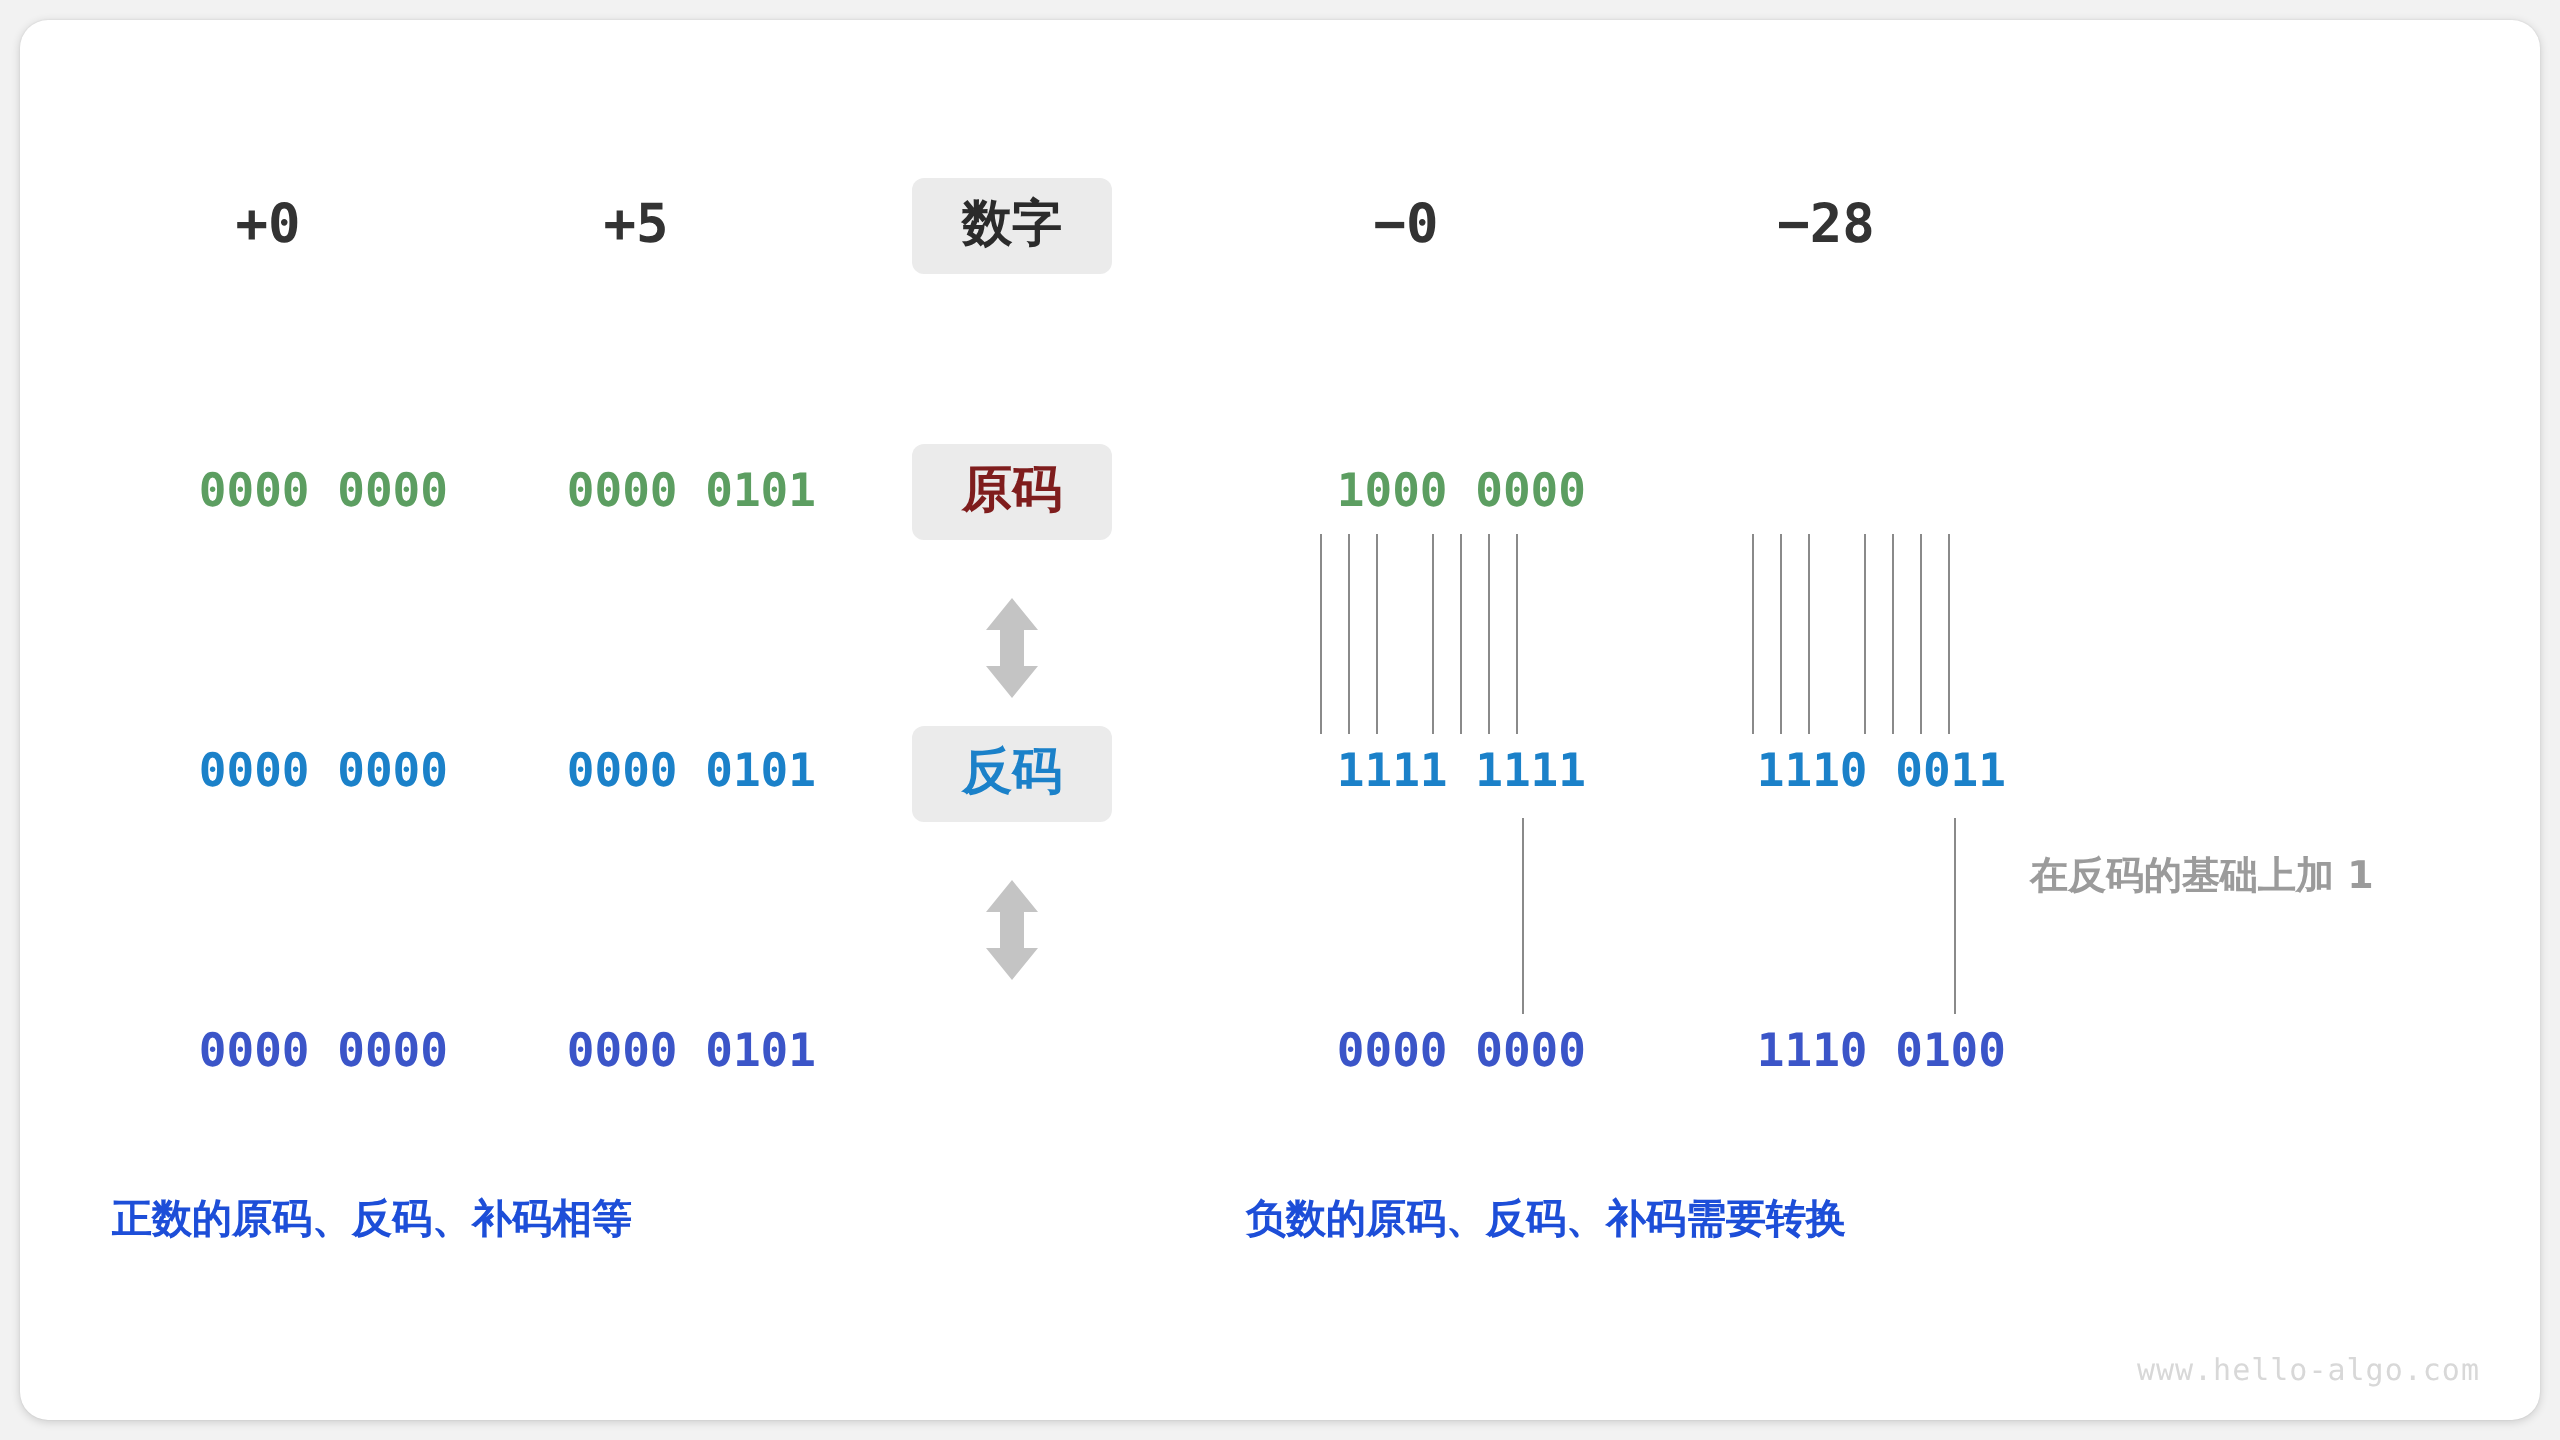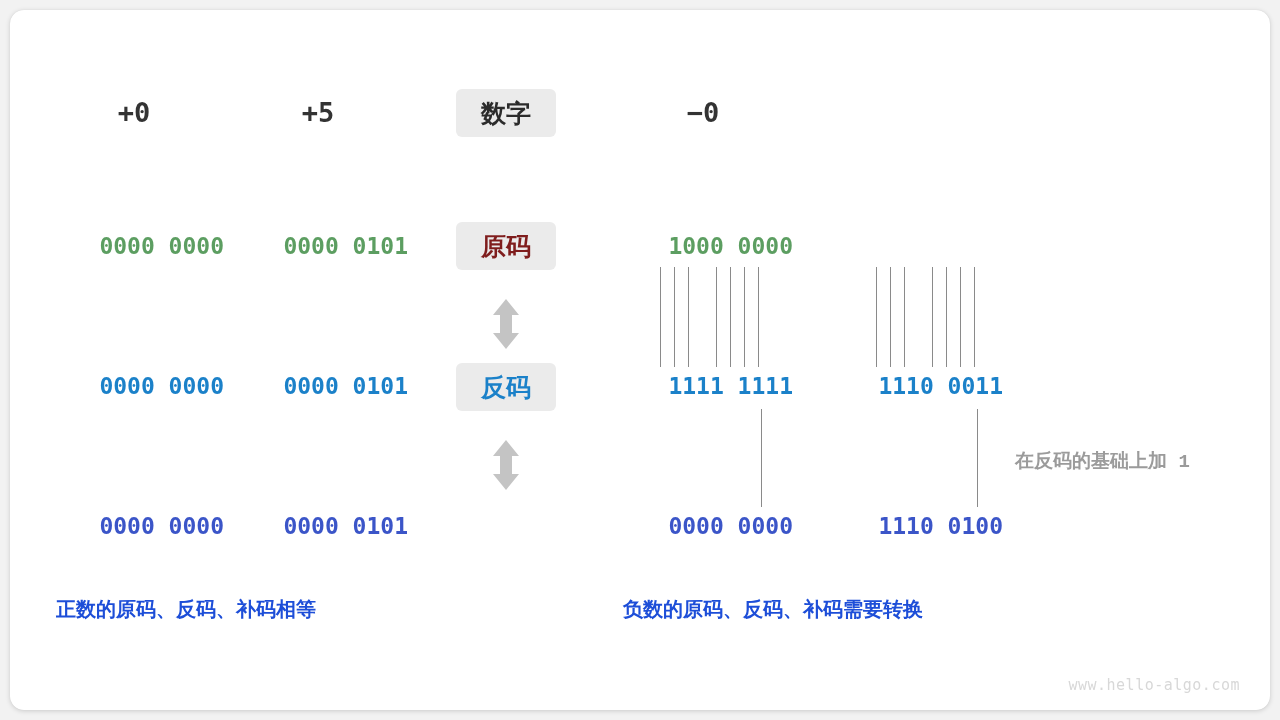--- a/index.html
+++ b/index.html
@@ -65,21 +65,21 @@
   
   .pill {
     position: absolute;
     left: 446px;
     width: 100px;
     height: 48px;
     line-height: 48px;
     text-align: center;
     background: #ebebeb;
     border-radius: 6px;
-    font-family: Liberation Sans, sans-serif;
+    font-family: Liberation Serif, serif;
     font-size: 25px;
     font-weight: bold;
   }
   .pill.dark  { color: #2b2b2b; }
   .pill.green { color: #7f1d1d; }
   .pill.blue  { color: #1b81c9; }
   .pill.navy  { color: #3b55c8; }
 
   
   .dbl-arrow {
@@ -136,20 +136,21 @@
   <div id="card">
 
     <div class="col-head" style="left:34px;  width:180px;">+0</div>
 
     <div class="col-head" style="left:218px; width:180px;">+5</div>
 
     <div class="pill dark" style="top:79px;">数字</div>
 
     <div class="col-head" style="left:603px; width:180px;">−0</div>
 
+    <div class="col-head" style="left:813px; width:180px;">−28</div>
 
     <div class="bin green" style="left:34px;  top:218px; width:180px;">0000 0000</div>
 
     <div class="bin green" style="left:218px; top:218px; width:180px;">0000 0101</div>
 
     <div class="pill green" style="top:212px;">原码</div>
 
     <div class="bin green" style="left:603px; top:218px; width:180px;">1000 0000</div>
 
 
@@ -188,21 +189,21 @@
 
     <div class="bitline" style="left:751px; top:399px; height:98px;"></div>
     <div class="bitline" style="left:967px; top:399px; height:98px;"></div>
 
     <div class="dbl-arrow" style="top:428px;">
       <svg width="30" height="54" viewBox="0 0 30 54">
         <polygon points="15,2 28,18 21,18 21,36 28,36 15,52 2,36 9,36 9,18 2,18" fill="#c4c4c4"></polygon>
       </svg>
     </div>
 
-    <div class="annot" style="left:1005px; top:436px;font-family:Liberation Mono, monospace;">在反码的基础上加  1</div>
+    <div class="annot" style="left:1005px; top:412px;">在反码的基础上加  1</div>
 
     <div class="bin navy" style="left:34px;  top:498px; width:180px;">0000 0000</div>
 
     <div class="bin navy" style="left:218px; top:498px; width:180px;">0000 0101</div>
 
 
     <div class="bin navy" style="left:603px; top:498px; width:180px;">0000 0000</div>
 
     <div class="bin navy" style="left:813px; top:498px; width:180px;">1110 0100</div>
 

